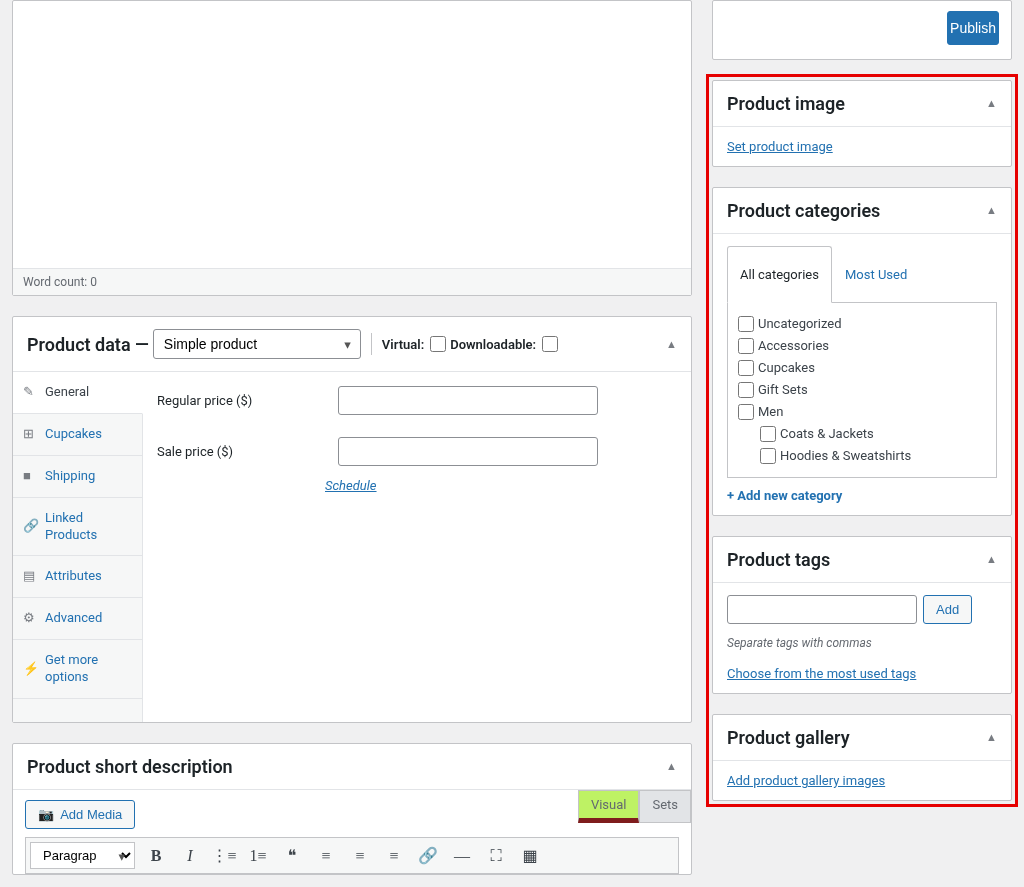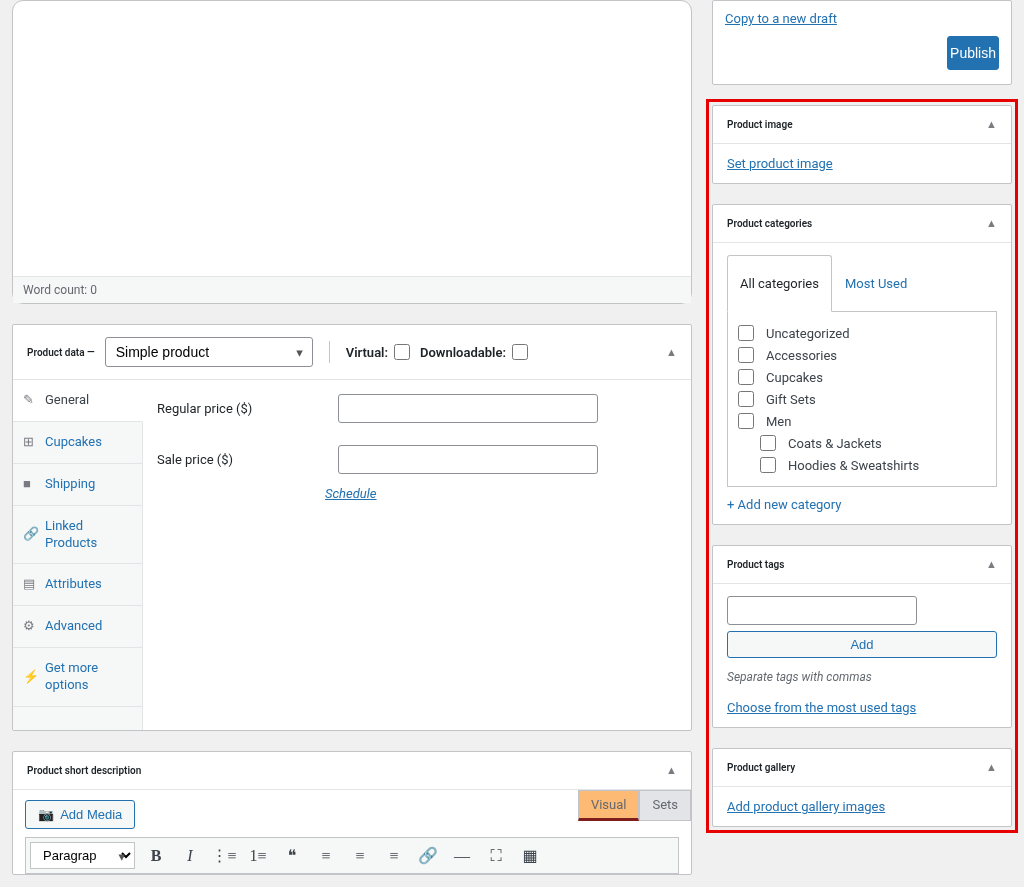--- a/index.html
+++ b/index.html
@@ -1,31 +1,31 @@
 <!DOCTYPE html>
 <html><head>
 <meta charset="utf-8">
 <style>
 * { box-sizing: border-box; margin: 0; padding: 0; }
 body { font-family: -apple-system, BlinkMacSystemFont, "Segoe UI", Roboto, sans-serif; font-size: 13px; background: #f0f0f1; color: #3c434a; }
 .container { display: flex; width: 1024px; height: 887px; gap: 20px; padding: 0 12px 12px 12px; }
 .main { flex: 1; display: flex; flex-direction: column; gap: 20px; }
 .sidebar-right { width: 300px; display: flex; flex-direction: column; gap: 20px; }
 
-.editor-box { background: #fff; border: 1px solid #c3c4c7; border-radius: 11px; height: 315px; display: flex; flex-direction: column; }
+.editor-box { background: #fff; border: 1px solid #c3c4c7; border-radius: 2px; height: 315px; display: flex; flex-direction: column; }
 .editor-content { flex: 1; }
 .editor-footer { border-top: 1px solid #e2e4e7; padding: 6px 10px; font-size: 12px; color: #646970; background: #f6f7f7; }
 
 .postbox { background: #fff; border: 1px solid #c3c4c7; border-radius: 2px; }
 .postbox-header { padding: 12px 14px; border-bottom: 1px solid #e2e4e7; display: flex; align-items: center; justify-content: space-between; gap: 8px; }
-.postbox-header h2 { font-size: 10px; font-weight: 600; color: #1d2327; }
+.postbox-header h2 { font-size: 18px; font-weight: 600; color: #1d2327; }
 .postbox-header .toggle { color: #787c82; cursor: pointer; font-size: 11px; }
 .inside { padding: 12px 14px; }
 
-.product-data-header { display: flex; align-items: center; gap: 10px; flex: 1; }
+.product-data-header { display: flex; align-items: center; gap: 4px; flex: 1; }
 .product-type-select { padding: 6px 30px 6px 10px; border: 1px solid #8c8f94; border-radius: 3px; font-size: 14px; background: #fff; appearance: none; width: 208px; }
 .select-wrap { position: relative; display: inline-block; }
 .select-wrap::after { content: "▾"; position: absolute; right: 10px; top: 50%; transform: translateY(-50%); pointer-events: none; color: #555; }
 .divider-v { width: 1px; height: 22px; background: #c3c4c7; margin: 0 6px; }
 .chk-label { font-size: 13px; font-weight: 600; color: #1d2327; display: inline-flex; align-items: center; gap: 6px; }
 .chk-label input { width: 16px; height: 16px; }
 
 .pd-body { display: flex; min-height: 350px; }
 .wc-tabs { width: 130px; background: #f6f7f7; border-right: 1px solid #e2e4e7; list-style: none; }
 .wc-tabs li { padding: 12px 10px; display: flex; align-items: center; gap: 8px; color: #2271b1; cursor: pointer; font-size: 13px; border-bottom: 1px solid #e2e4e7; line-height: 1.3; }
@@ -39,36 +39,36 @@
 
 .publish-top { padding: 10px 12px 14px; display: flex; flex-direction: column; gap: 10px; border: 1px solid #c3c4c7; background: #fff; border-radius: 2px; }
 .publish-actions { display: flex; justify-content: flex-end; }
 .btn-primary { background: #2271b1; color: #fff; border: 1px solid #2271b1; padding: 8px 2px; border-radius: 3px; font-size: 14px; cursor: pointer; }
 .link { color: #2271b1; text-decoration: underline; cursor: pointer; font-size: 13px; }
 
 .cat-tabs { display: flex; gap: 0; border-bottom: 1px solid #c3c4c7; font-size: 13px; }
 .cat-tab { padding: 20px 12px; border: 1px solid transparent; margin-bottom: -1px; cursor: pointer; color: #2271b1; }
 .cat-tab.active { border: 1px solid #c3c4c7; border-bottom: 1px solid #fff; background: #fff; color: #1d2327; border-radius: 3px 3px 0 0; }
 .cat-list { border: 1px solid #c3c4c7; border-top: none; max-height: 200px; overflow-y: scroll; padding: 10px; }
-.cat-list label { display: flex; gap: 12px; padding: 3px 0; font-size: 13px; align-items: center; color: #3c434a; }
+.cat-list label { display: flex; gap: 4px; padding: 3px 0; font-size: 13px; align-items: flex-start; color: #3c434a; }
 .cat-list input[type=checkbox] { width: 16px; height: 16px; border-radius: 3px; }
 .cat-list .child { padding-left: 22px; }
 
-.tag-row { display: flex; gap: 6px; margin-bottom: 12px; flex-direction: column; }
+.tag-row { display: flex; gap: 6px; margin-bottom: 12px; }
 .tag-row input { flex: 1; padding: 6px; border: 1px solid #8c8f94; border-radius: 3px; max-width: 190px; }
 .btn-secondary { background: #f6f7f7; border: 1px solid #2271b1; color: #2271b1; padding: 5px 12px; border-radius: 3px; cursor: pointer; font-size: 13px; }
 .italic-hint { font-style: italic; color: #646970; font-size: 12px; margin-bottom: 16px; }
 
 .highlight-red { position: absolute; border: 3px solid #e60000; pointer-events: none; }
 
 .media-btn { display: inline-flex; align-items: center; gap: 6px; border: 1px solid #2271b1; color: #2271b1; background: #f6f7f7; padding: 6px 12px; border-radius: 3px; cursor: pointer; font-size: 13px; }
 .editor-tabs { position: absolute; right: 0; top: 0; display: flex; }
 .editor-modes-wrap { position: relative; padding: 10px 12px 0; }
 .mode-tab { padding: 6px 12px; font-size: 13px; cursor: pointer; color: #646970; background: #e2e4e7; border: 1px solid #c3c4c7; }
-.mode-tab.active { background: #fdba74; border-bottom: 3px solid #7f1d1d; }
+.mode-tab.active { background: #bef264; border-bottom: 5px solid #7f1d1d; }
 .toolbar { border: 1px solid #c3c4c7; padding: 4px; display: flex; gap: 8px; align-items: center; background: #f6f7f7; margin: 8px 12px 0; }
 .toolbar .fmt-select { padding: 4px 22px 4px 8px; border: 1px solid #c3c4c7; background: #fff; font-size: 13px; width: 105px; }
 .toolbar .tbtn { width: 26px; height: 26px; display: inline-flex; align-items: center; justify-content: center; cursor: pointer; font-family: serif; font-size: 16px; color: #3c434a; }
 </style>
 </head>
 <body>
 
 <div class="container">
   <div class="main">
 
@@ -175,21 +175,20 @@
         <span class="tbtn">—</span>
         <span class="tbtn">⛶</span>
         <span class="tbtn">▦</span>
       </div>
     </div>
 
   </div>
 
   <div class="sidebar-right">
     <div class="publish-top">
-      <a class="link">Copy to a new draft</a>
       <div class="publish-actions">
         <button class="btn-primary">Publish</button>
       </div>
     </div>
 
     <div style="position:relative; display:flex; flex-direction:column; gap:20px;">
       <div class="highlight-red" style="top:-6px; left:-6px; right:-6px; bottom:-6px;"></div>
 
       <div class="postbox">
         <div class="postbox-header">
@@ -234,21 +233,21 @@
               </label>
               <label class="child">
                 <input type="checkbox" style="">
                 <span>Coats &amp; Jackets</span>
               </label>
               <label class="child">
                 <input type="checkbox" style="">
                 <span>Hoodies &amp; Sweatshirts</span>
               </label>
             </div>
-          <div style="margin-top:10px"><a class="link" style="font-weight:400;text-decoration:none">+ Add new category</a></div>
+          <div style="margin-top:10px"><a class="link" style="font-weight:700;text-decoration:none">+ Add new category</a></div>
         </div>
       </div>
 
       <div class="postbox">
         <div class="postbox-header">
           <h2>Product tags</h2>
           <span class="toggle">▲</span>
         </div>
         <div class="inside">
           <div class="tag-row">

